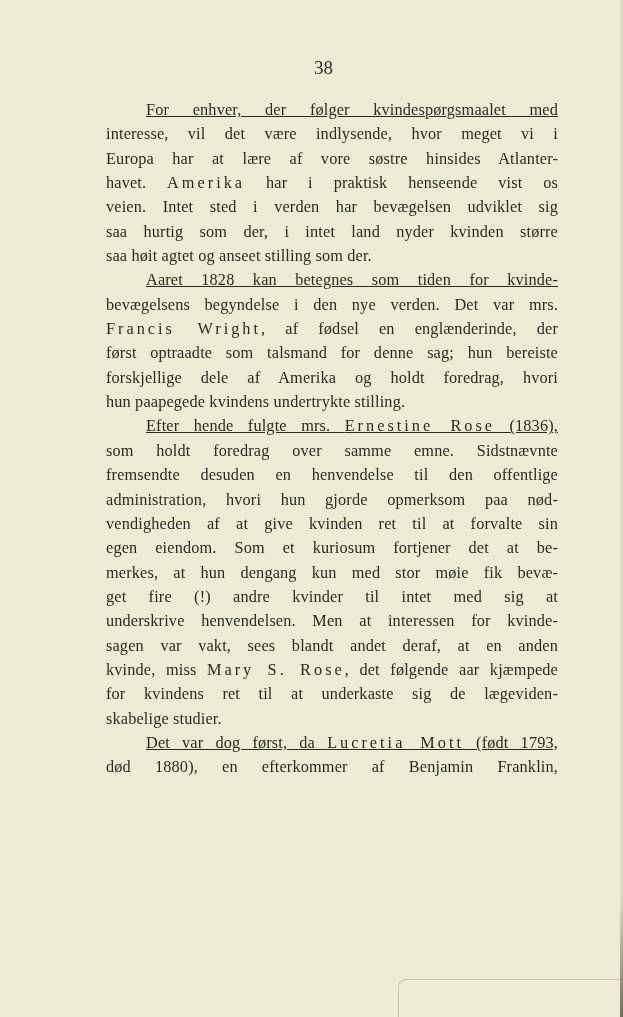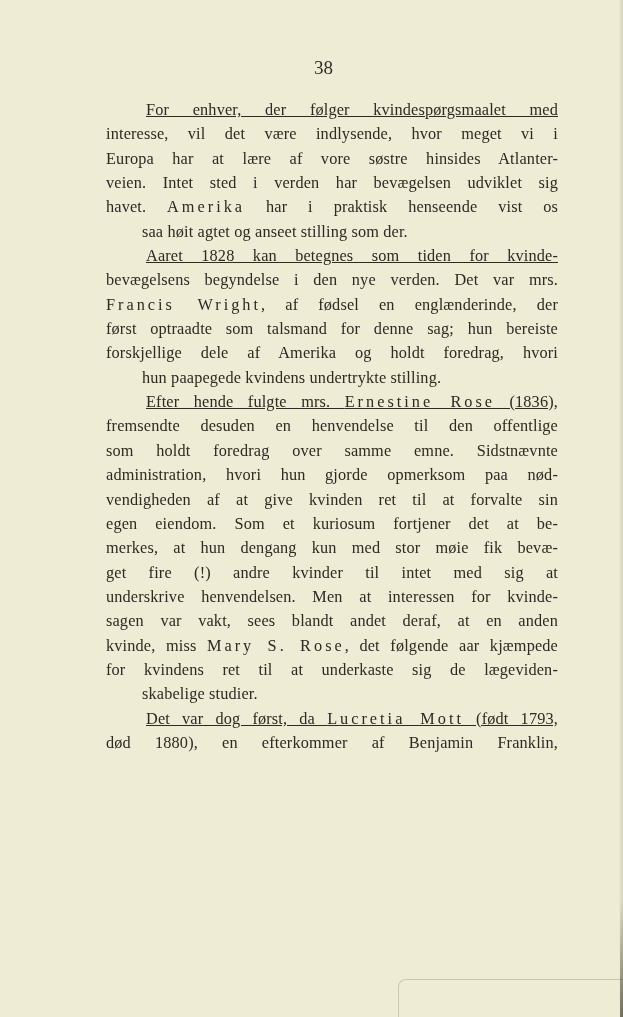--- a/index.html
+++ b/index.html
@@ -40,21 +40,20 @@
       text-align: justify;
       text-align-last: justify;
       letter-spacing: 0.15px;
     }
     .line.indent {
       padding-left: 40px;
       text-decoration: underline;
     }
     .line.last {
       text-align-last: left;
-      margin-left: 36px;
     }
     .spaced {
       letter-spacing: 3px;
     }
     .edge-shadow {
       position: absolute;
       right: 0;
       top: 0;
       width: 4px;
       height: 1017px;
@@ -81,32 +80,33 @@
   </style>
 </head>
 <body>
 
 <div class="page-number">38</div>
 
 <div class="text-block" id="text-block">
     <div class="line indent">For enhver, der følger kvindespørgsmaalet med</div>
     <div class="line">interesse, vil det være indlysende, hvor meget vi i</div>
     <div class="line">Europa har at lære af vore søstre hinsides Atlanter-</div>
+    <div class="line"><span>havet. </span><span class="spaced">Amerika</span><span> har i praktisk henseende vist os</span></div>
     <div class="line">veien. Intet sted i verden har bevægelsen udviklet sig</div>
-    <div class="line"><span>havet. </span><span class="spaced">Amerika</span><span> har i praktisk henseende vist os</span></div>
+    <div class="line">saa hurtig som der, i intet land nyder kvinden større</div>
     <div class="line last">saa høit agtet og anseet stilling som der.</div>
     <div class="line indent">Aaret 1828 kan betegnes som tiden for kvinde-</div>
     <div class="line">bevægelsens begyndelse i den nye verden. Det var mrs.</div>
     <div class="line"><span></span><span class="spaced">Francis Wright</span><span>, af fødsel en englænderinde, der</span></div>
     <div class="line">først optraadte som talsmand for denne sag; hun bereiste</div>
     <div class="line">forskjellige dele af Amerika og holdt foredrag, hvori</div>
     <div class="line last">hun paapegede kvindens undertrykte stilling.</div>
     <div class="line indent"><span>Efter hende fulgte mrs. </span><span class="spaced">Ernestine Rose</span><span> (1836),</span></div>
+    <div class="line">som holdt foredrag over samme emne. Sidstnævnte</div>
     <div class="line">fremsendte desuden en henvendelse til den offentlige</div>
-    <div class="line">som holdt foredrag over samme emne. Sidstnævnte</div>
     <div class="line">administration, hvori hun gjorde opmerksom paa nød-</div>
     <div class="line">vendigheden af at give kvinden ret til at forvalte sin</div>
     <div class="line">egen eiendom. Som et kuriosum fortjener det at be-</div>
     <div class="line">merkes, at hun dengang kun med stor møie fik bevæ-</div>
     <div class="line">get fire (!) andre kvinder til intet med sig at</div>
     <div class="line">underskrive henvendelsen. Men at interessen for kvinde-</div>
     <div class="line">sagen var vakt, sees blandt andet deraf, at en anden</div>
     <div class="line"><span>kvinde, miss </span><span class="spaced">Mary S. Rose</span><span>, det følgende aar kjæmpede</span></div>
     <div class="line">for kvindens ret til at underkaste sig de lægeviden-</div>
     <div class="line last">skabelige studier.</div>

